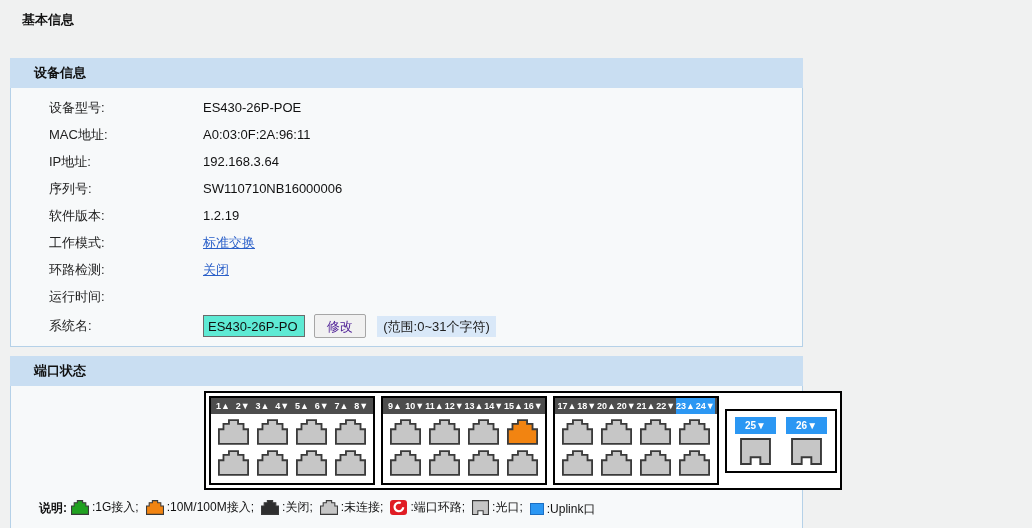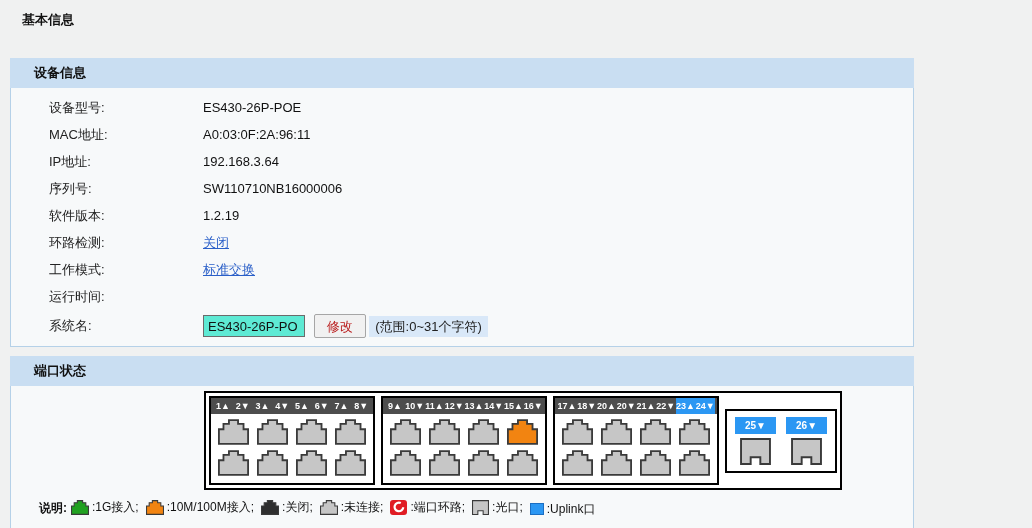--- a/index.html
+++ b/index.html
@@ -9,21 +9,21 @@
     background:#f0f1f1;
     color:#1a1a1a;
     font-size:13px;
     overflow:hidden;
   }
   .page { width:1032px; height:528px; position:relative; }
   .page-title {
     font-size:13px; font-weight:bold; color:#111;
     padding:11px 13px 0 22px; margin-bottom:29px;
   }
-  .panel { margin-left:10px; width:904px;border-radius:23px; }
+  .panel { margin-left:10px; width:793px;border-radius:23px; }
   .panel + .panel { margin-top:9px; }
   .panel-header {
     height:30px; line-height:30px; background:#c9def2;
     font-weight:bold; font-size:13px; color:#111;
     padding-left:24px;
   }
   .panel-body {
     background:#f7f9fa;
     border:1px solid #b5d1e8; border-top:none;
   }
@@ -33,23 +33,23 @@
   .info-row .value { color:#111; }
   a.link { color:#2a5fc8; text-decoration:underline; cursor:pointer; }
   .sysname { height:31px; }
   .sysname input {
     width:102px; height:22px; border:1px solid #6b6b6b; background:#5eead4;
     font-size:13px; font-family:inherit; padding:7px 4px; color:#111;
   }
   .sysname button {
     margin-left:5px; padding:3px 12px; height:24px;
     background:#f1f1f1; border:1px solid #a6a6a6; border-radius:2px;
-    font-size:13px; font-family:inherit; color:#b91c1c; cursor:pointer;
-  }
-  .hint { margin-left:0; background:#d9e8f8; padding:3px 6px; color:#222; }
+    font-size:13px; font-family:inherit; color:#4c1d95; cursor:pointer;
+  }
+  .hint { margin-left:8px; background:#d9e8f8; padding:3px 6px; color:#222; }
 
   
   .port-body { padding:5px 0 12px 0; }
   .switch-panel {
     margin-left:193px;
     display:inline-flex; align-items:center; gap:6px;
     border:2px solid #000; background:#fff; padding:3px;
   }
   .group { border:2px solid #000; background:#fff; }
   .group-header {
@@ -111,26 +111,26 @@
       </div>
       <div class="info-row">
         <span class="label">序列号:</span>
         <span class="value">SW110710NB16000006</span>
       </div>
       <div class="info-row">
         <span class="label">软件版本:</span>
         <span class="value">1.2.19</span>
       </div>
       <div class="info-row">
+        <span class="label">工作模式:</span>
+        <a class="link" href="#">标准交换</a>
+      </div>
+      <div class="info-row">
         <span class="label">环路检测:</span>
         <a class="link" href="#">关闭</a>
-      </div>
-      <div class="info-row">
-        <span class="label">工作模式:</span>
-        <a class="link" href="#">标准交换</a>
       </div>
       <div class="info-row">
         <span class="label">运行时间:</span>
       </div>
       <div class="info-row sysname">
         <span class="label">系统名:</span>
         <span class="value">
           <input type="text" value="ES430-26P-PO" style="">
           <button type="button">修改</button>
           <span class="hint">(范围:0~31个字符)</span>

